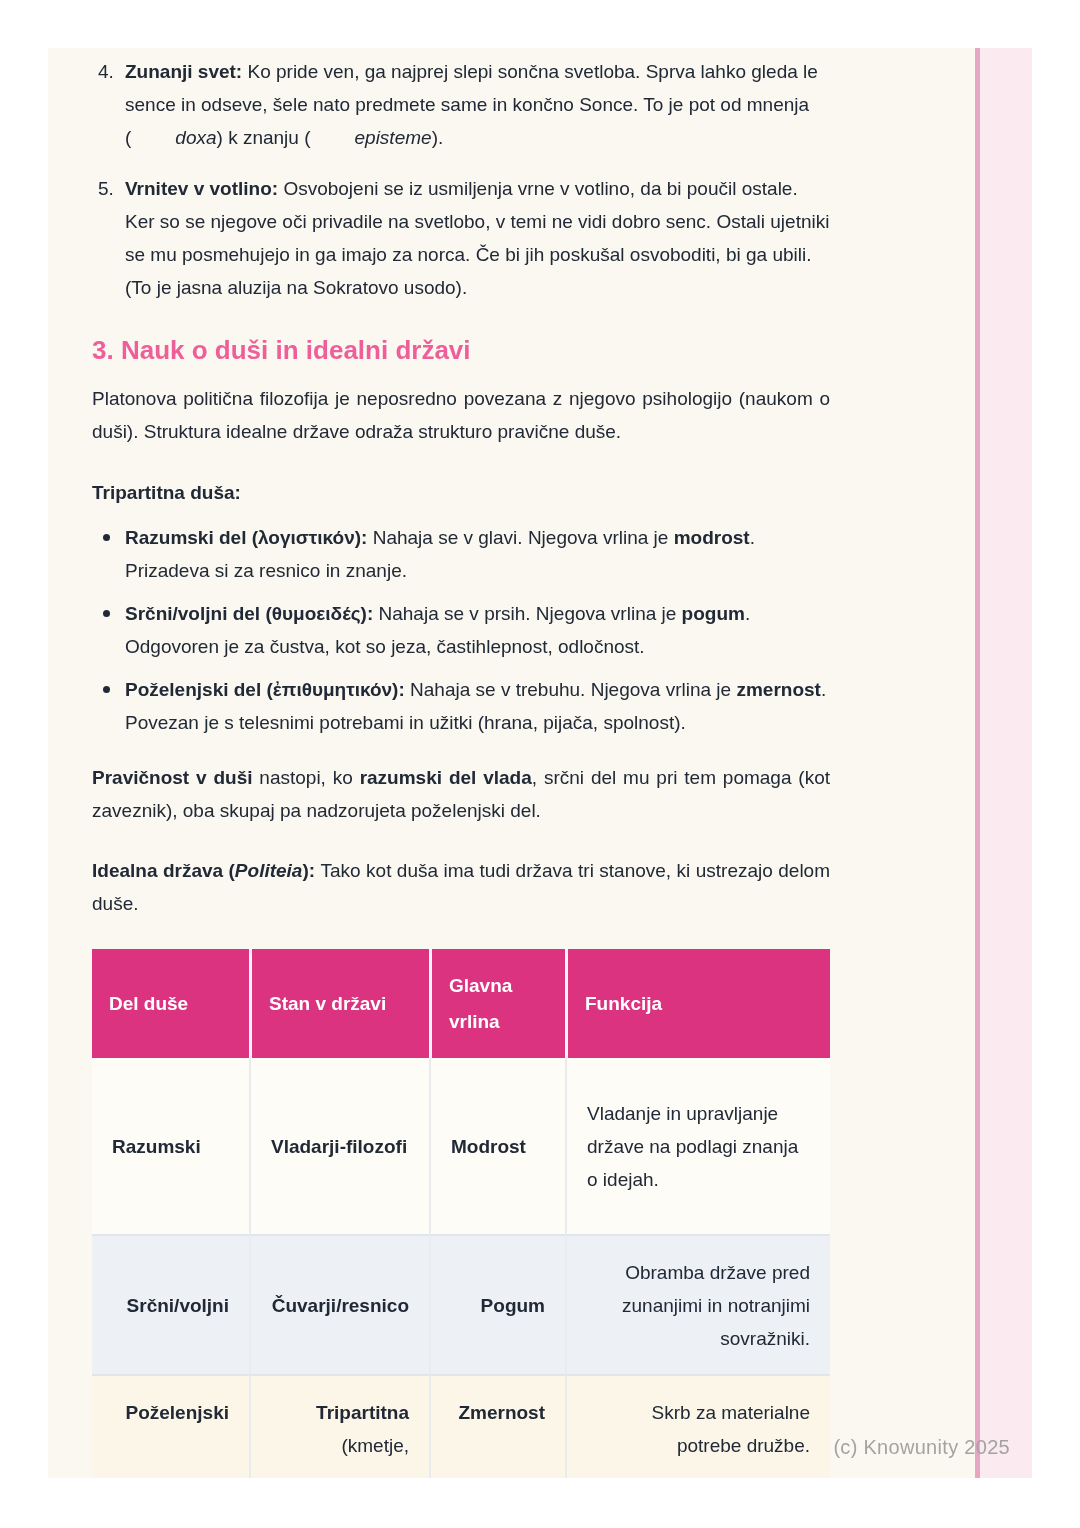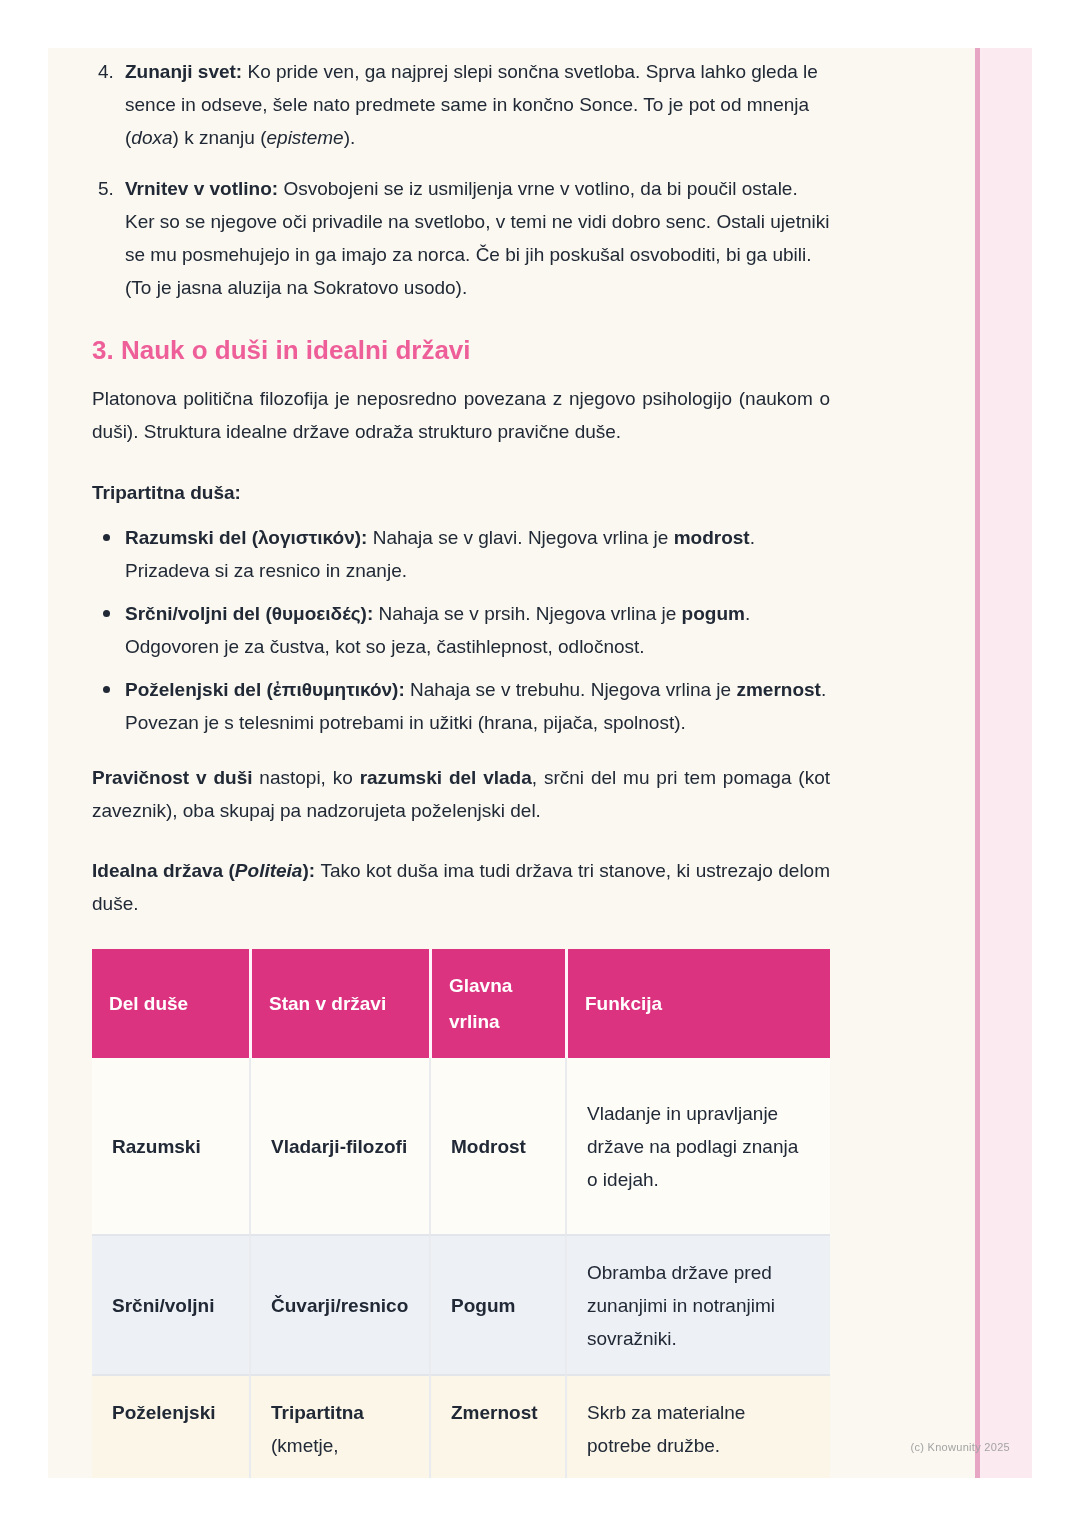--- a/index.html
+++ b/index.html
@@ -35,21 +35,21 @@
     border-left:5px solid var(--strip-line);
   }
   .content{
     position:absolute;left:44px;top:0;width:738px;
     font-size:19px;line-height:33px;padding-top:7px;
   }
   .num-item{display:flex;margin-bottom:18px;}
   .num{width:33px;flex-shrink:0;padding-left:6px;}
   .num-text{flex:1;}
   strong{font-weight:bold;}
-  em{}
+  em{margin-left:44px;}
   h2{
     font-size:26px;line-height:36px;font-weight:bold;
     color:var(--heading-pink);
     margin-top:28px;
   }
   .para{margin-top:14px;}
   .justify{text-align:justify;}
   .subhead{font-weight:bold;margin-top:28px;}
   .blist{margin-top:12px;}
   .b-item{display:flex;margin-top:10px;}
@@ -69,30 +69,30 @@
   th{
     background:var(--header-pink);color:var(--header-text);
     font-weight:bold;text-align:left;vertical-align:middle;
     height:109px;padding:0 17px;line-height:36px;
   }
   th + th{border-left:3px solid rgba(255,255,255,0.95);}
   td{
     padding:0 20px;vertical-align:middle;
   }
   td + td{border-left:2px solid var(--cell-border);}
-  tbody tr + tr td{border-top:2px solid var(--row-border);}
+  tbody tr + tr td{border-top:2px solid var(--row-border);text-align:right;}
   tr.r1{background:var(--row1-bg);}
   tr.r1 td{height:176px;}
   tr.r2{background:var(--row2-bg);}
   tr.r2 td{height:140px;}
   tr.r3{background:var(--row3-bg);}
   tr.r3 td{height:210px;vertical-align:top;padding-top:20px;}
   .watermark{
     position:absolute;top:1437px;right:70px;
-    font-size:11px;line-height:20px;color:var(--watermark-gray);
+    font-size:20px;line-height:20px;color:var(--watermark-gray);
     z-index:5;letter-spacing:0.3px;
   }
 </style>
 </head>
 <body>
 
 <div class="canvas">
   <div class="page">
     <div class="content">
 

